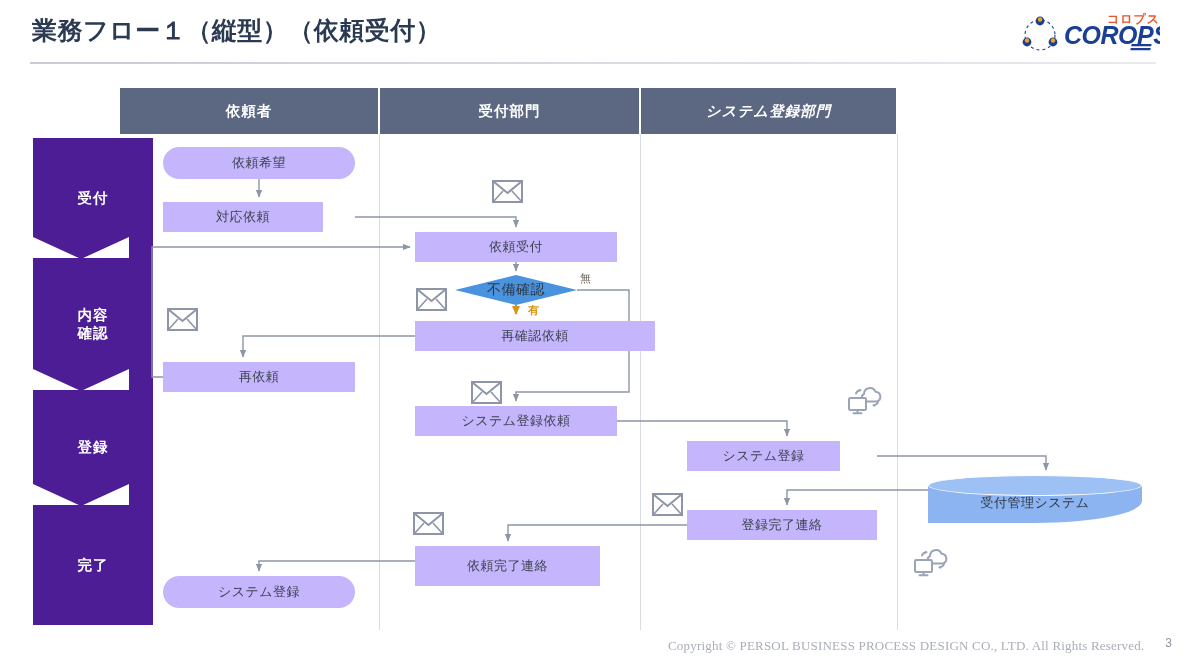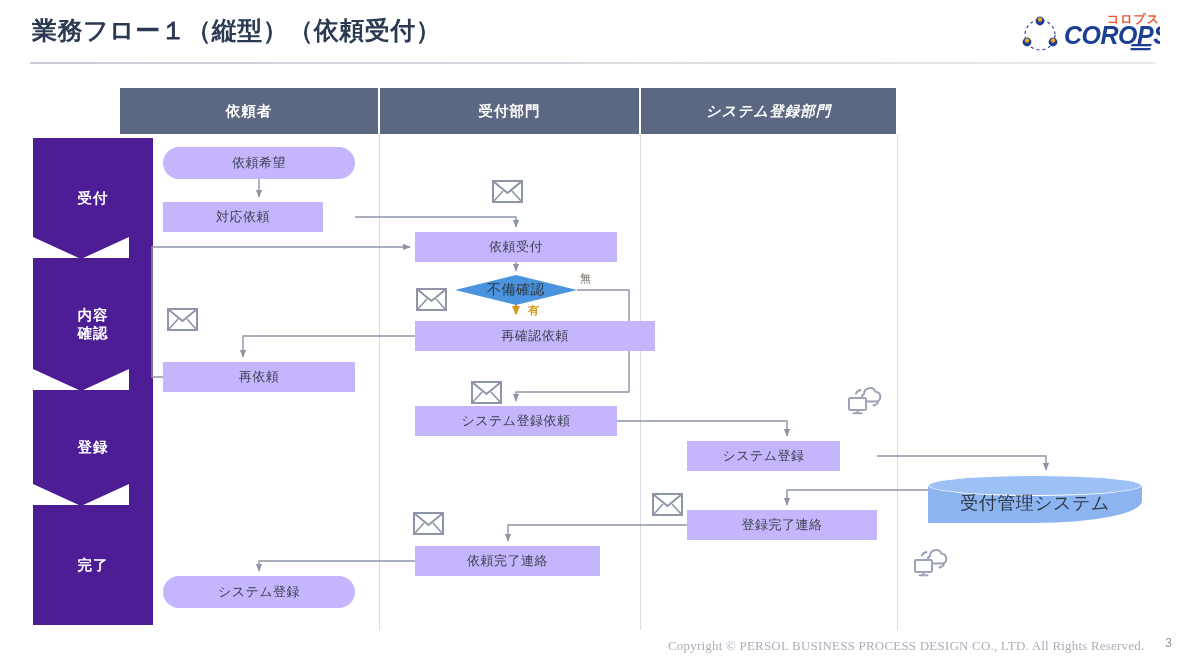--- a/index.html
+++ b/index.html
@@ -74,21 +74,21 @@
     background:transparent;color:#2f3744;font-size:14px;z-index:3;
   }
   .node.decision .dia{
     position:absolute;inset:0;background:#4a93de;
     clip-path:polygon(50% 0,100% 50%,50% 100%,0 50%);
   }
   .node.decision span{position:relative;z-index:2;}
 
   
   .db{
-    position:absolute;font-size:18px;color:#2f3744;letter-spacing:.5px;
+    position:absolute;font-size:13px;color:#2f3744;letter-spacing:.5px;
     display:flex;align-items:center;justify-content:center;
   }
   .db .body{
     position:absolute;left:0;right:0;top:10px;bottom:0;
     background:#8cb4f0;border-radius:0 0 50%/0 0 22px 22px;
   }
   .db .top{
     position:absolute;left:0;right:0;top:0;height:21px;
     background:#9dc0f5;border:1px solid #ffffff;border-radius:50%;
     box-sizing:border-box;
@@ -235,21 +235,21 @@
       </div>
       <div class="node rect" style="left: 415px; top: 406px; width: 202px; height: 30px;">
         <span>システム登録依頼</span>
       </div>
       <div class="node rect" style="left: 687px; top: 441px; width: 153px; height: 30px;">
         <span>システム登録</span>
       </div>
       <div class="node rect" style="left: 687px; top: 510px; width: 190px; height: 30px;">
         <span>登録完了連絡</span>
       </div>
-      <div class="node rect" style="left: 415px; top: 546px; width: 185px; height: 30px;">
+      <div class="node rect" style="left: 415px; top: 546px; width: 185px; height: 40px;">
         <span>依頼完了連絡</span>
       </div>
       <div class="node term" style="left: 163px; top: 576px; width: 192px; height: 32px;">
         <span>システム登録</span>
       </div>
       <div class="db" style="left: 928px; top: 475px; width: 214px; height: 48px;">
         <i class="body"></i>
         <i class="top"></i>
         <span>受付管理システム</span>
       </div>

